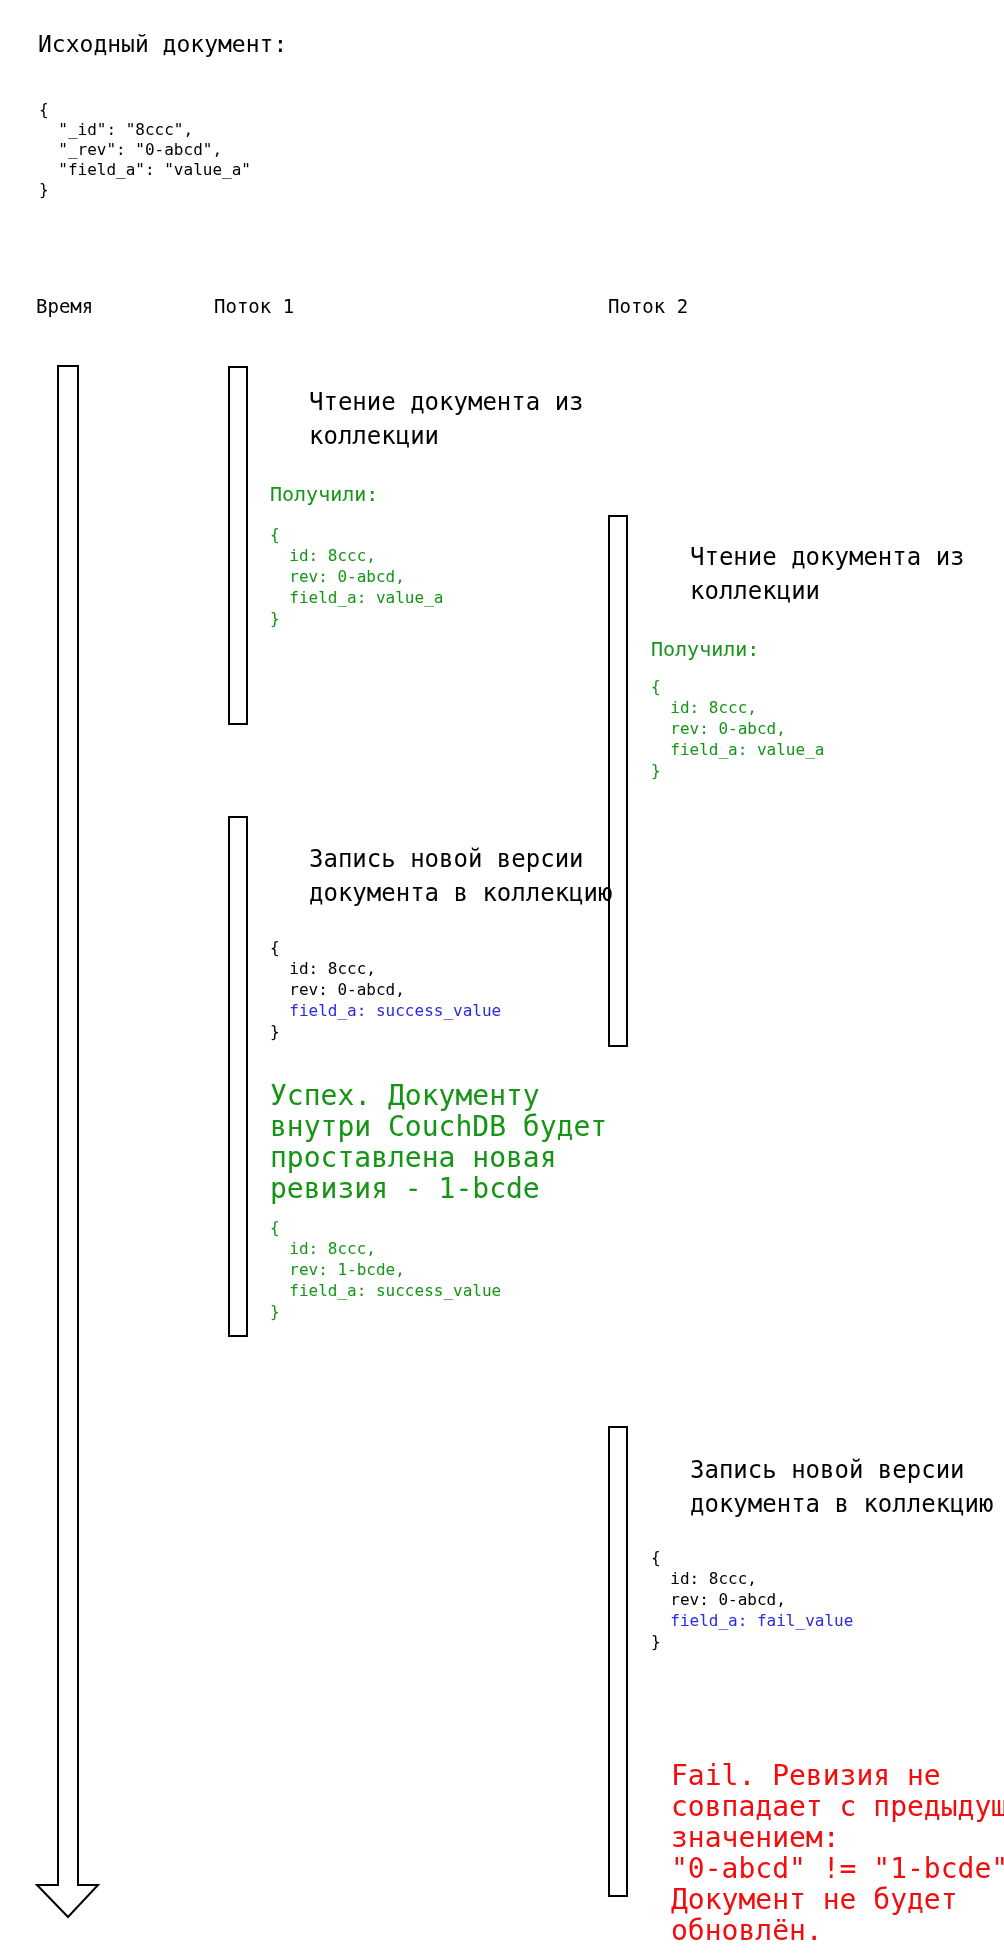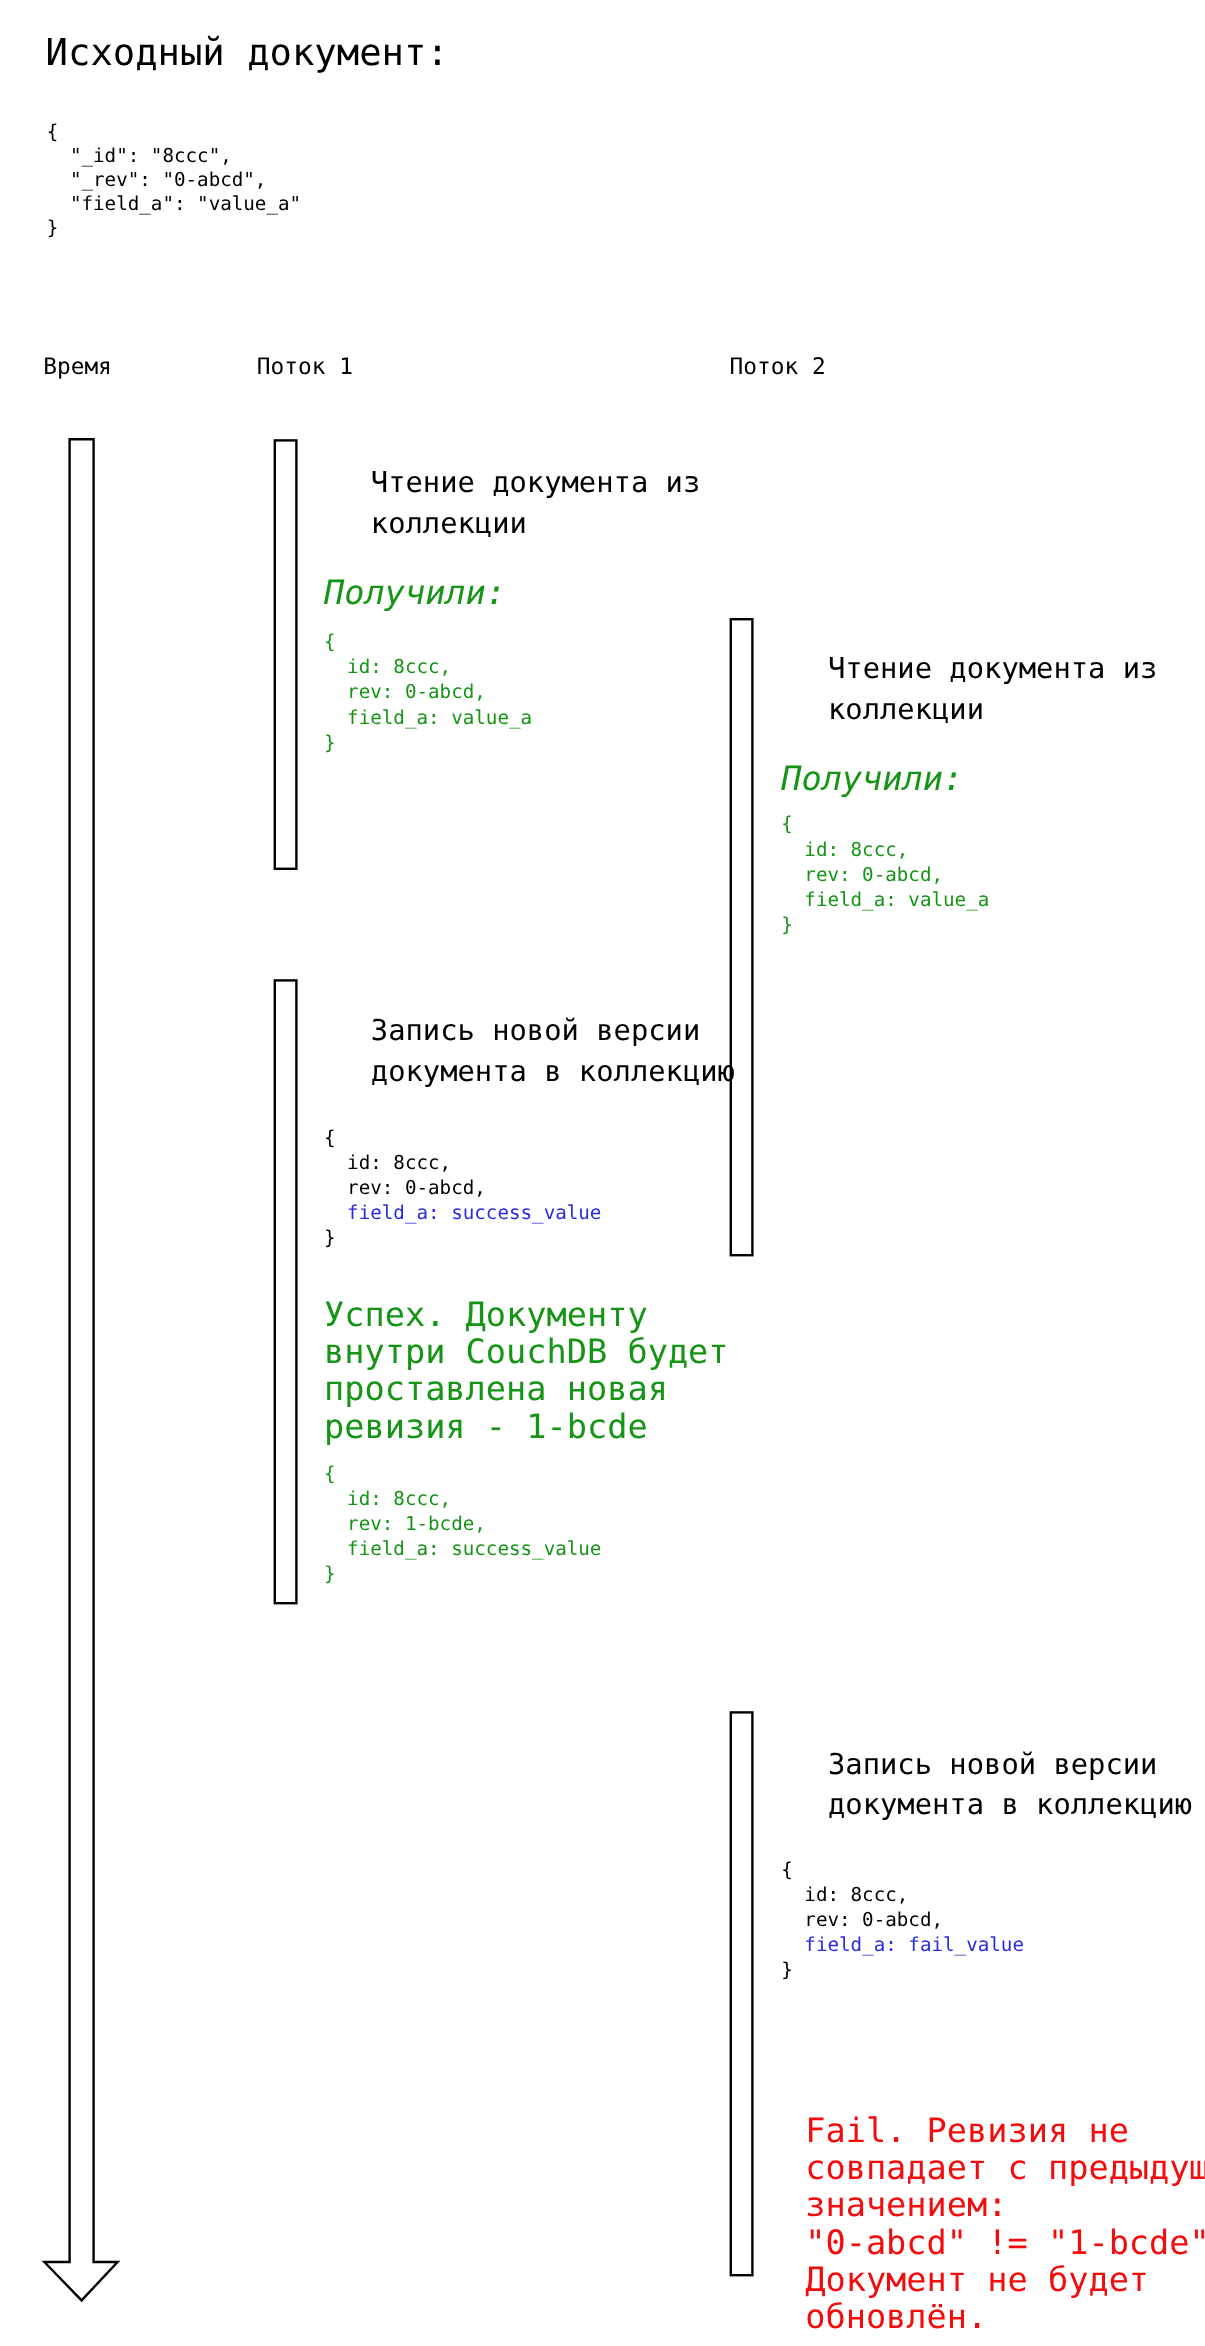--- a/index.html
+++ b/index.html
@@ -11,45 +11,44 @@
     position: relative;
     width: 1004px;
     height: 1955px;
     font-family: "DejaVu Sans Mono", "Liberation Mono", monospace;
     color: #000000;
     overflow: hidden;
   }
   .abs { position: absolute; }
 
   .title {
-    font-size: 31px;
+    font-size: 23px;
     line-height: 28px;
     white-space: pre;
   }
   .col-header {
     font-size: 19px;
     line-height: 28px;
     white-space: pre;
   }
   .action {
     font-size: 24px;
     line-height: 34px;
     white-space: pre;
     margin-left: 39px;
   }
   .para {
     font-size: 28px;
     line-height: 31px;
     white-space: pre;
   }
   .result-label {
-    font-size: 28px;
+    font-size: 20px;
     line-height: 28px;
     white-space: pre;
-    font-style: italic;
   }
   .code {
     font-size: 16px;
     line-height: 20px;
     white-space: pre;
   }
   .code21 {
     font-size: 16px;
     line-height: 21px;
     white-space: pre;

